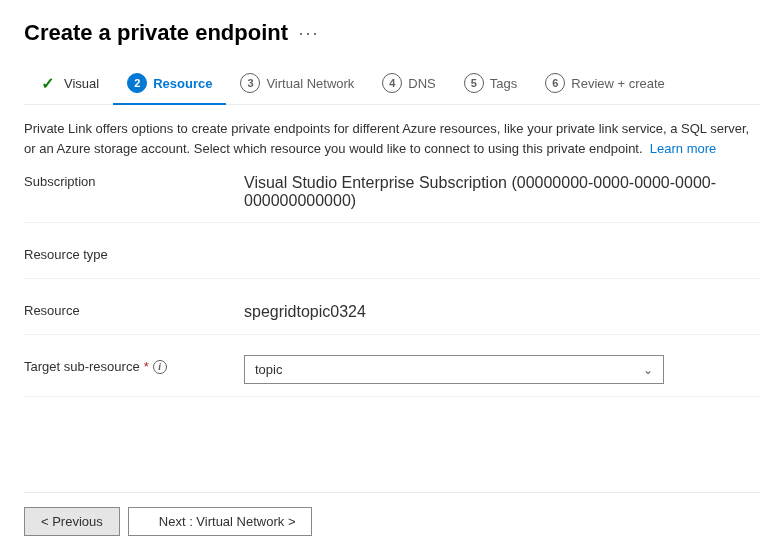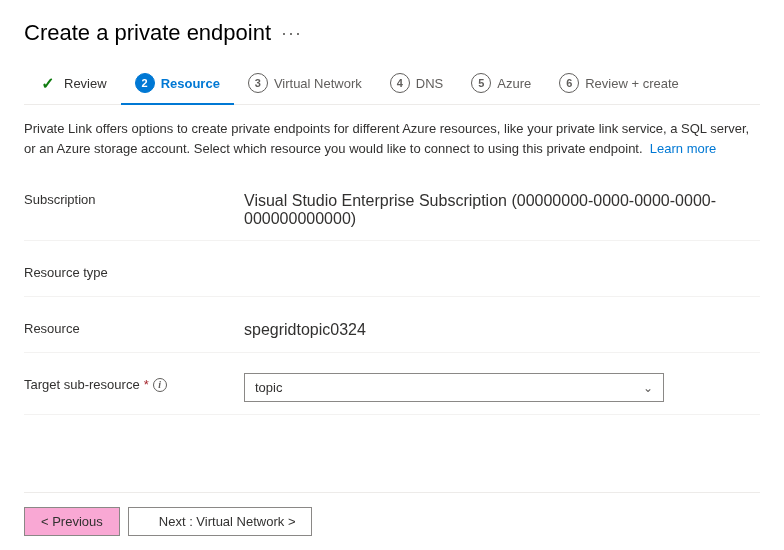--- a/index.html
+++ b/index.html
@@ -19,21 +19,21 @@
       flex-direction: column;
     }
     .page-title-row {
       display: flex;
       align-items: center;
       gap: 10px;
       margin-bottom: 18px;
     }
     .page-title {
       font-size: 22px;
-      font-weight: 400;
+      font-weight: 700;
       color: #000;
     }
     .ellipsis-icon {
       color: #605e5c;
       font-size: 18px;
       cursor: pointer;
       letter-spacing: 1px;
     }
     
     .wizard-nav {
@@ -89,21 +89,20 @@
       background: transparent;
       color: #107c10;
       font-size: 16px;
       font-weight: 700;
     }
     
     .info-text {
       font-size: 13px;
       color: #323130;
       line-height: 1.5;
-      margin-bottom: 18px;
     }
     .info-text a {
       color: #0078d4;
       text-decoration: none;
     }
     
     .form-section {
       display: flex;
       flex-direction: column;
       gap: 8px;
@@ -177,21 +176,21 @@
       border-top: 1px solid #edebe9;
       display: flex;
       gap: 8px;
       align-items: center;
     }
     .btn {
       padding: 6px 16px;
       font-size: 13px;
       cursor: pointer;
       border: 1px solid #8a8886;
-      background: #f9a8d4;
+      background: #e5e5e5;
       color: #323130;
       font-family: 'Segoe UI', Arial, sans-serif;
     }
     .btn-primary {
       background: #fff;
       border: 1px solid #8a8886;
       color: #323130;
       padding-left: 30px;
     }
   </style>
@@ -201,21 +200,21 @@
 <div class="page-container">
 
   <div class="page-title-row">
     <h1 class="page-title">Create a private endpoint</h1>
     <span class="ellipsis-icon">···</span>
   </div>
 
   <nav class="wizard-nav">
     <div class="wizard-step completed">
       <span class="step-circle completed-check">✓</span>
-      <span>Review</span>
+      <span>Visual</span>
     </div>
     <div class="wizard-step active">
       <span class="step-circle active">
         <span>2</span>
       </span>
       <span>Resource</span>
     </div>
     <div class="wizard-step">
       <span class="step-circle">
         <span>3</span>
@@ -225,21 +224,21 @@
     <div class="wizard-step">
       <span class="step-circle">
         <span>4</span>
       </span>
       <span>DNS</span>
     </div>
     <div class="wizard-step">
       <span class="step-circle">
         <span>5</span>
       </span>
-      <span>Azure</span>
+      <span>Tags</span>
     </div>
     <div class="wizard-step">
       <span class="step-circle">
         <span>6</span>
       </span>
       <span>Review + create</span>
     </div>
   </nav>
 
   <p class="info-text">

